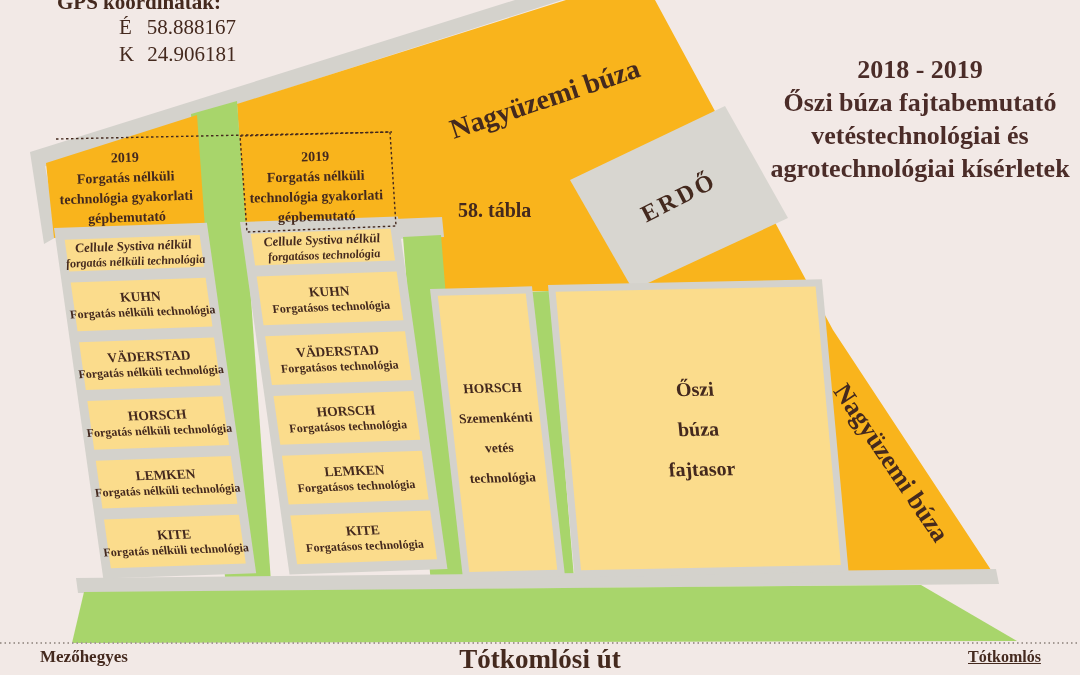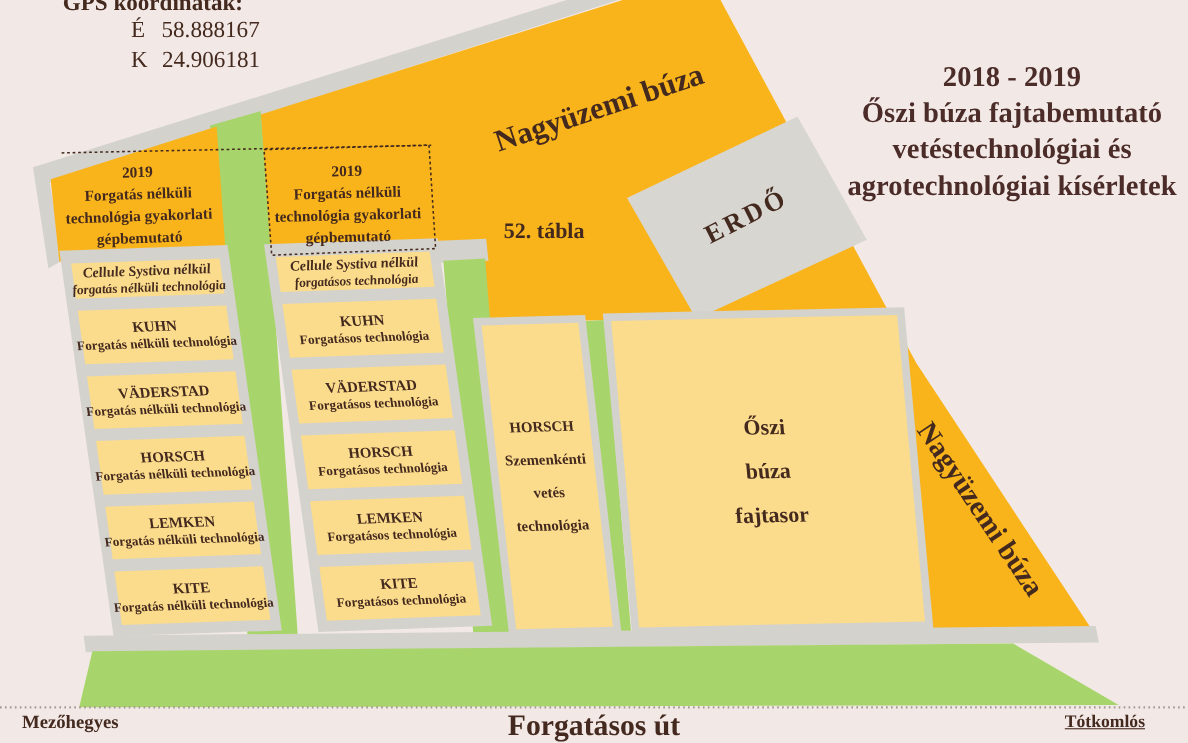--- a/index.html
+++ b/index.html
@@ -178,29 +178,29 @@
 
 <div class="txt b" style="left:758px;top:53px;width:324px;text-align:center;font-size:26px;line-height:33px;color:#4b2c28;">
   <div>2018 - 2019</div>
   <div>Őszi búza fajtabemutató</div>
   <div>vetéstechnológiai és</div>
   <div>agrotechnológiai kísérletek</div>
 </div>
 
 <div class="txt b" style="left:425px;top:83px;width:240px;text-align:center;font-size:28px;transform:rotate(-18.5deg);white-space:nowrap;">Nagyüzemi búza</div>
 
-<div class="txt b" style="left:458px;top:199px;font-size:20px;">52. tábla</div>
+<div class="txt b" style="left:458px;top:199px;font-size:20px;">58. tábla</div>
 
 <div class="txt b" style="left:609px;top:184px;width:140px;text-align:center;font-size:24px;letter-spacing:3px;transform:rotate(-27deg);">ERDŐ</div>
 
 <div class="txt b" style="left:796px;top:448px;width:190px;text-align:center;font-size:26px;transform:rotate(56deg);white-space:nowrap;">Nagyüzemi búza</div>
 
-<div class="txt b" style="left:20px;top:647px;font-size:17px;">Mezőhegyes</div>
+<div class="txt b" style="left:40px;top:647px;font-size:17px;">Mezőhegyes</div>
 
 <div class="txt b" style="left:968px;top:648px;font-size:16px;text-decoration:underline;">Tótkomlós</div>
 
-<div class="txt b" style="left:380px;top:644px;width:320px;text-align:center;font-size:27px;">Forgatásos út</div>
+<div class="txt b" style="left:380px;top:644px;width:320px;text-align:center;font-size:27px;">Tótkomlósi út</div>
 
 <svg class="overlay" width="1080" height="675" viewBox="0 0 1080 675">
   <line x1="56" y1="139" x2="392" y2="132" stroke="#44291e" stroke-width="1.4" stroke-dasharray="2.5 2.5"></line>
   <polygon points="240,136 390,132 396,226 247,232" fill="none" stroke="#44291e" stroke-width="1.4" stroke-dasharray="2.5 2.5"></polygon>
   <line x1="0" y1="643" x2="1080" y2="643" stroke="#a49a94" stroke-width="2" stroke-dasharray="1.5 3"></line>
 </svg>
 
 </body></html>

